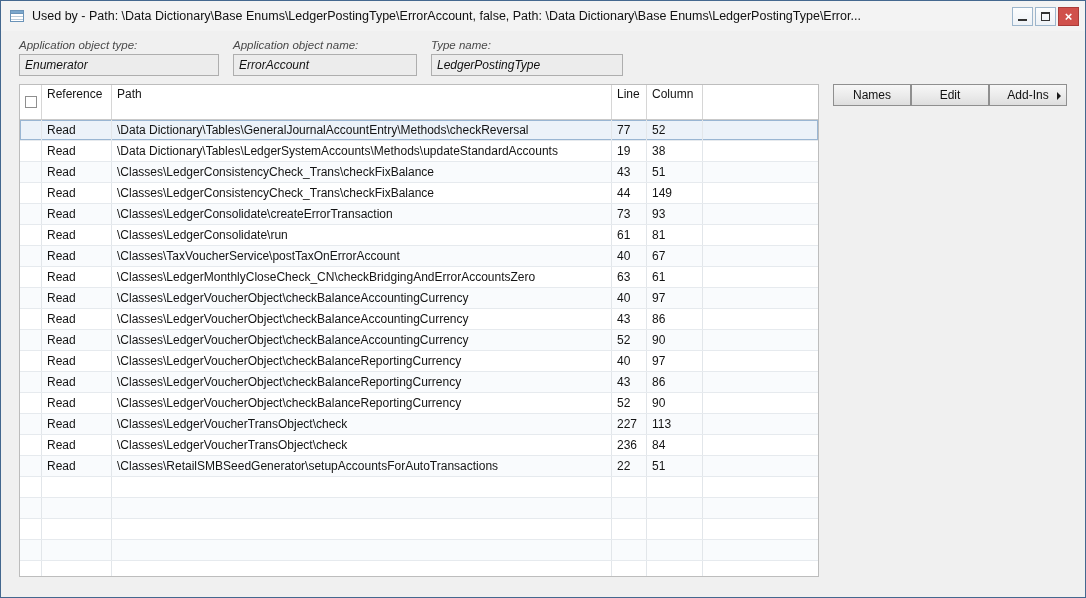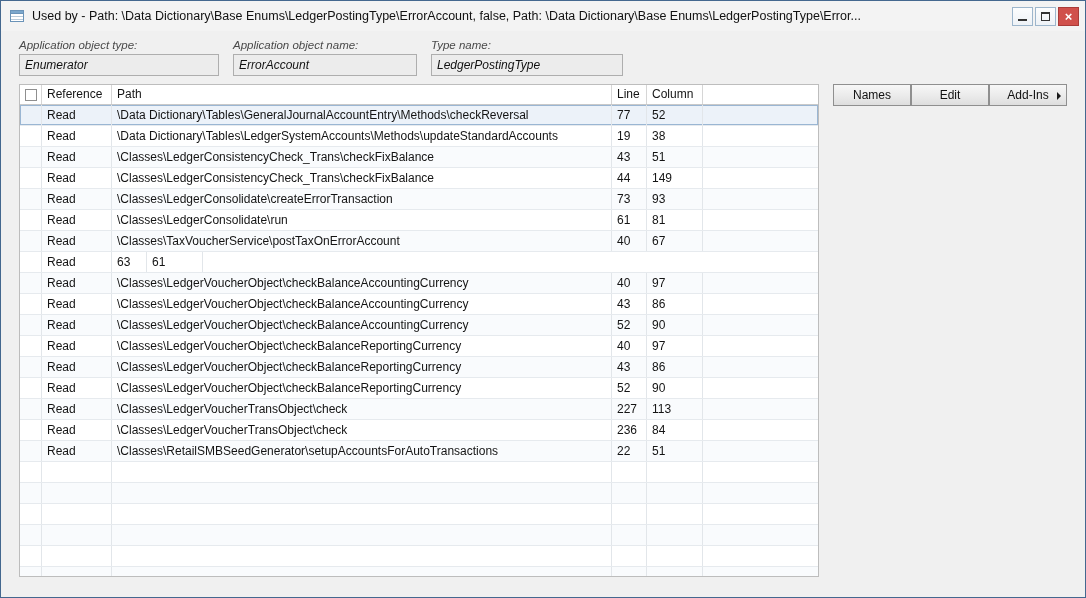--- a/index.html
+++ b/index.html
@@ -41,21 +41,21 @@
   .f1 .field-value{ width:200px; } .f2 .field-value{ width:184px; } .f3 .field-value{ width:192px; }
 
   .content{ display:flex; align-items:flex-start; }
 
   
   .grid{
     width:956px; height:493px; box-sizing:border-box;
     border:1px solid #bdbdbd; background:#fff; overflow:hidden;
     font-size:12px; color:#141414;
   }
-  .grid-header{ display:flex; height:20px; box-sizing:border-box; border-bottom:1px solid #c9c9c9; background:#fff; }
+  .grid-header{ display:flex; height:35px; box-sizing:border-box; border-bottom:1px solid #c9c9c9; background:#fff; }
   .cell{ box-sizing:border-box; padding:0 5px; white-space:nowrap; overflow:hidden; border-right:1px solid #e2e6ea; line-height:20px; }
   .hcell{ border-right:1px solid #d6d6d6; line-height:18px; }
   .col-check{ width:22px; flex:none; padding:0; display:flex; align-items:center; justify-content:center; }
   .col-ref{ width:70px; flex:none; }
   .col-path{ width:500px; flex:none; }
   .col-line{ width:35px; flex:none; }
   .col-col{ width:56px; flex:none; }
   .col-fill{ flex:1; border-right:none; }
   .num{ text-align:left; }
   .checkbox{ width:12px; height:12px; border:1px solid #8f8f8f; background:#fff; display:inline-block; box-sizing:border-box; }
@@ -187,20 +187,21 @@
               <div class="col-check cell"></div>
               <div class="col-ref cell">Read</div>
               <div class="col-path cell">\Classes\TaxVoucherService\postTaxOnErrorAccount</div>
               <div class="col-line cell num">40</div>
               <div class="col-col cell num">67</div>
               <div class="col-fill cell"></div>
             </div>
             <div class="grid-row">
               <div class="col-check cell"></div>
               <div class="col-ref cell">Read</div>
+              <div class="col-path cell">\Classes\LedgerMonthlyCloseCheck_CN\checkBridgingAndErrorAccountsZero</div>
               <div class="col-line cell num">63</div>
               <div class="col-col cell num">61</div>
               <div class="col-fill cell"></div>
             </div>
             <div class="grid-row alt">
               <div class="col-check cell"></div>
               <div class="col-ref cell">Read</div>
               <div class="col-path cell">\Classes\LedgerVoucherObject\checkBalanceAccountingCurrency</div>
               <div class="col-line cell num">40</div>
               <div class="col-col cell num">97</div>

